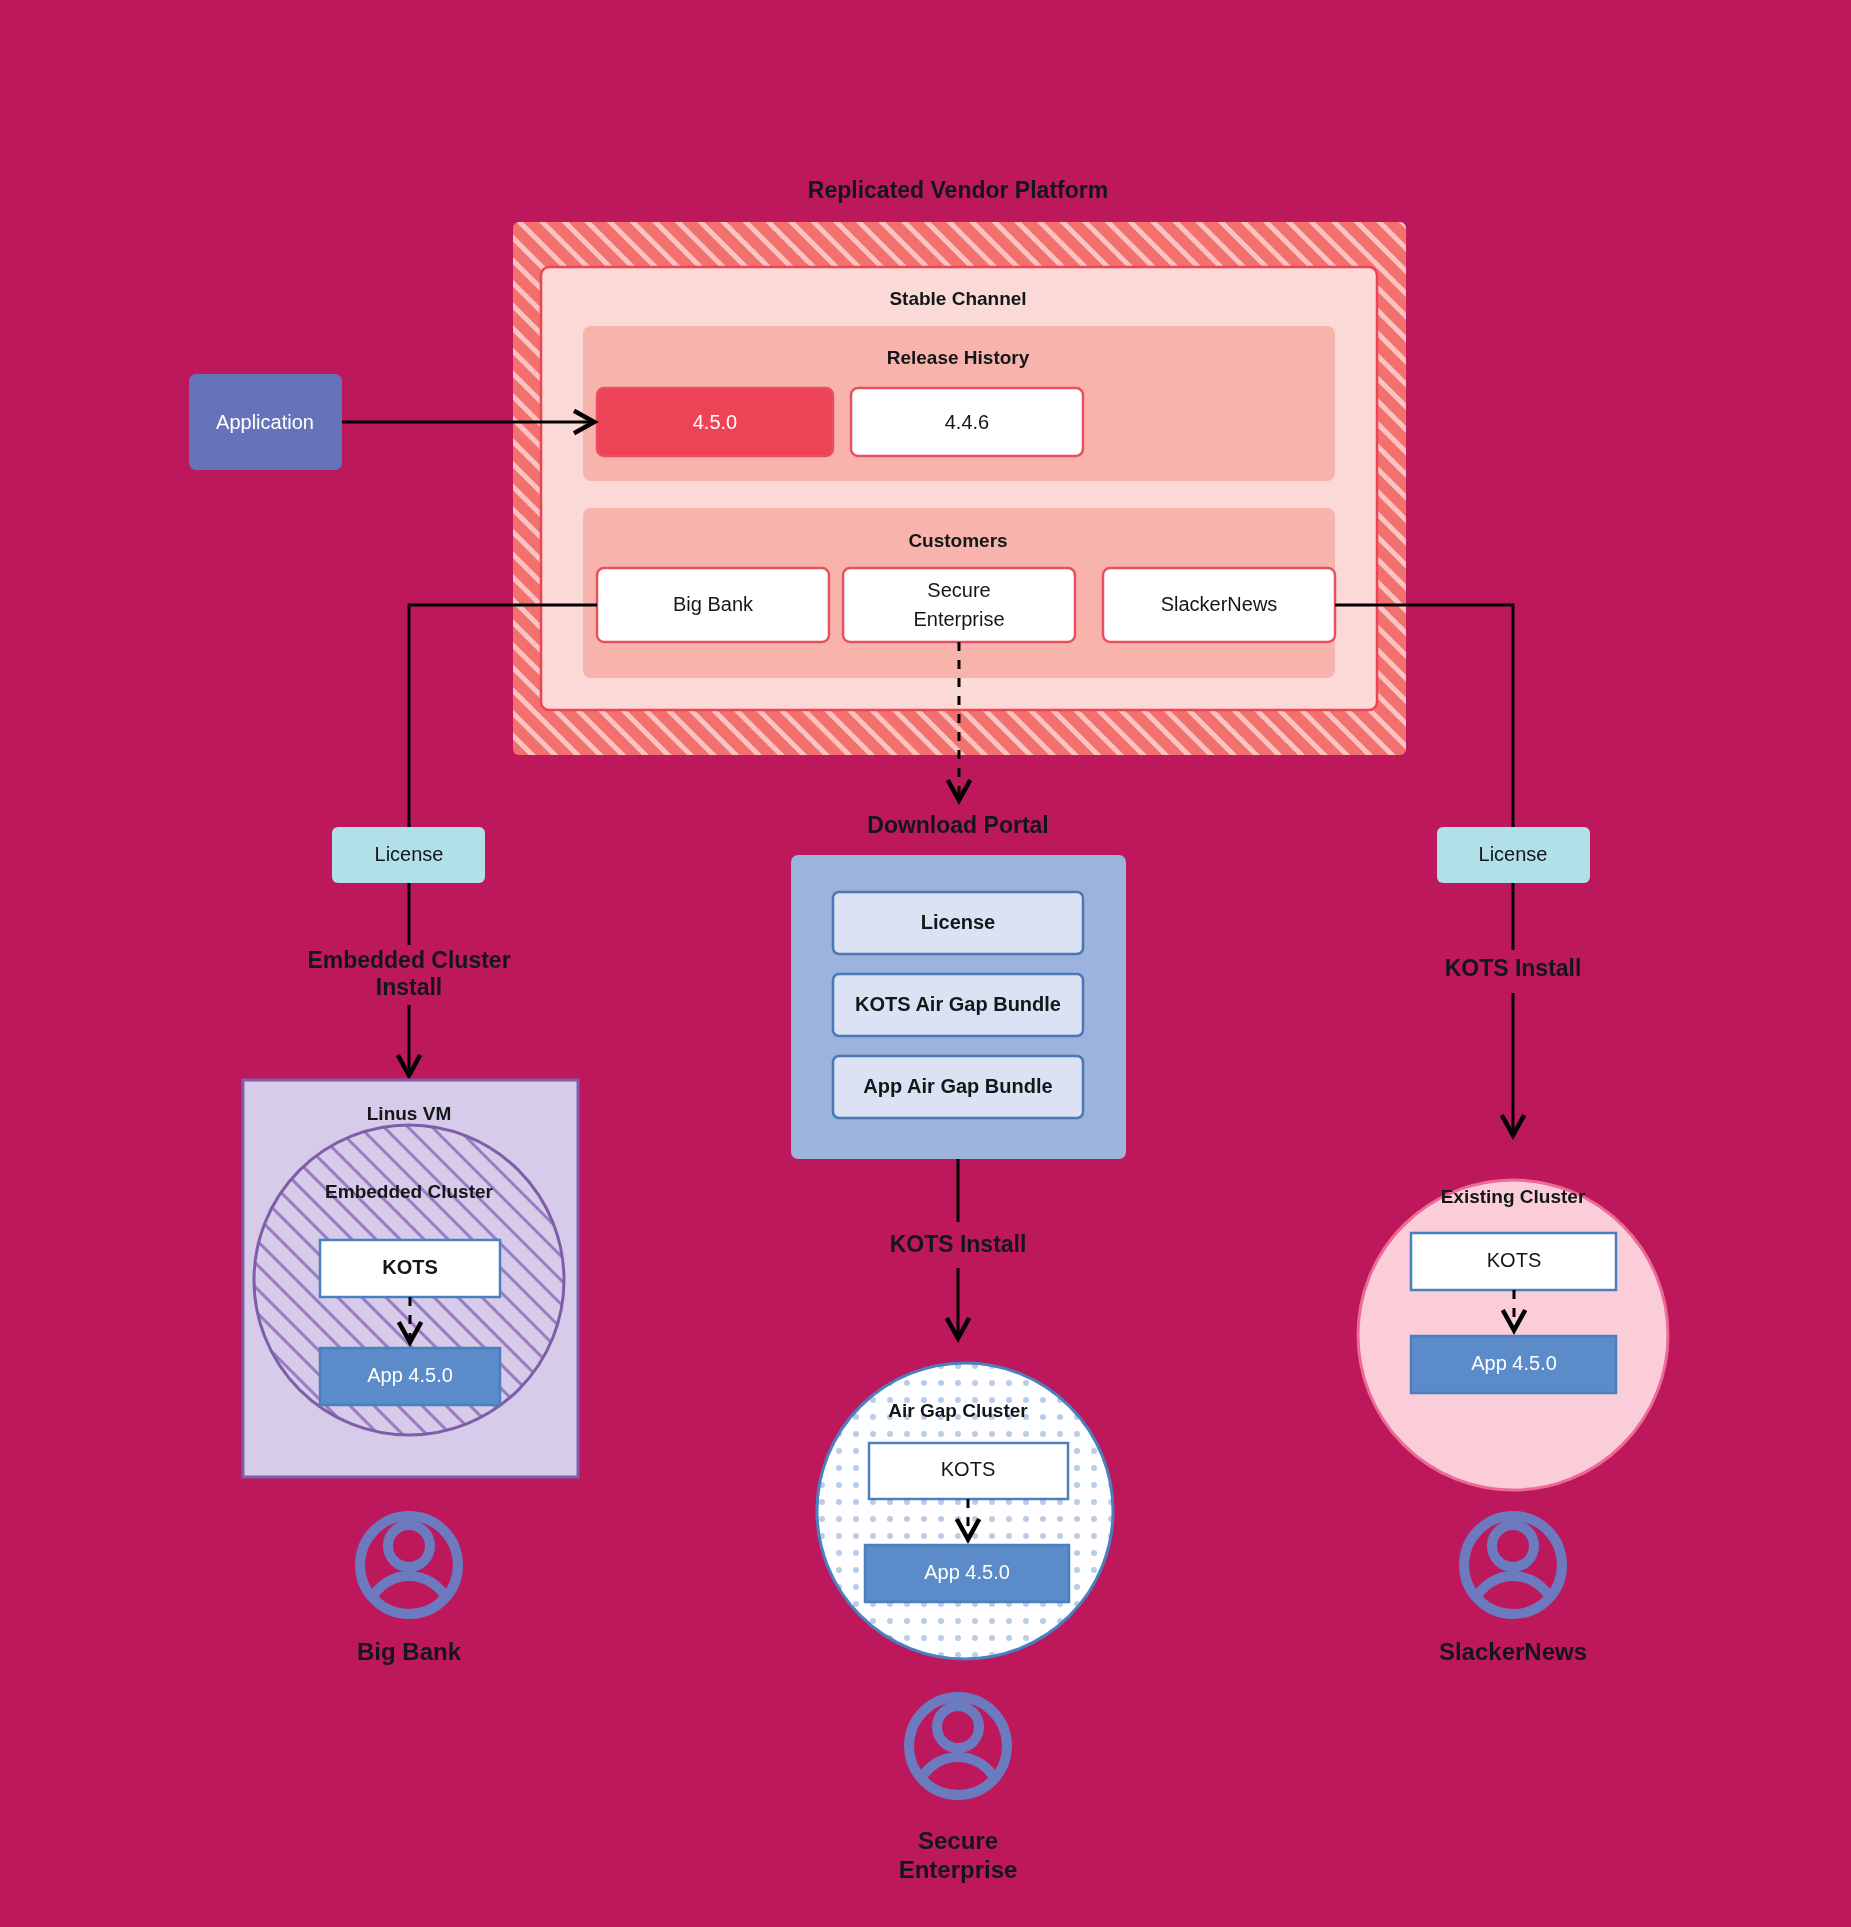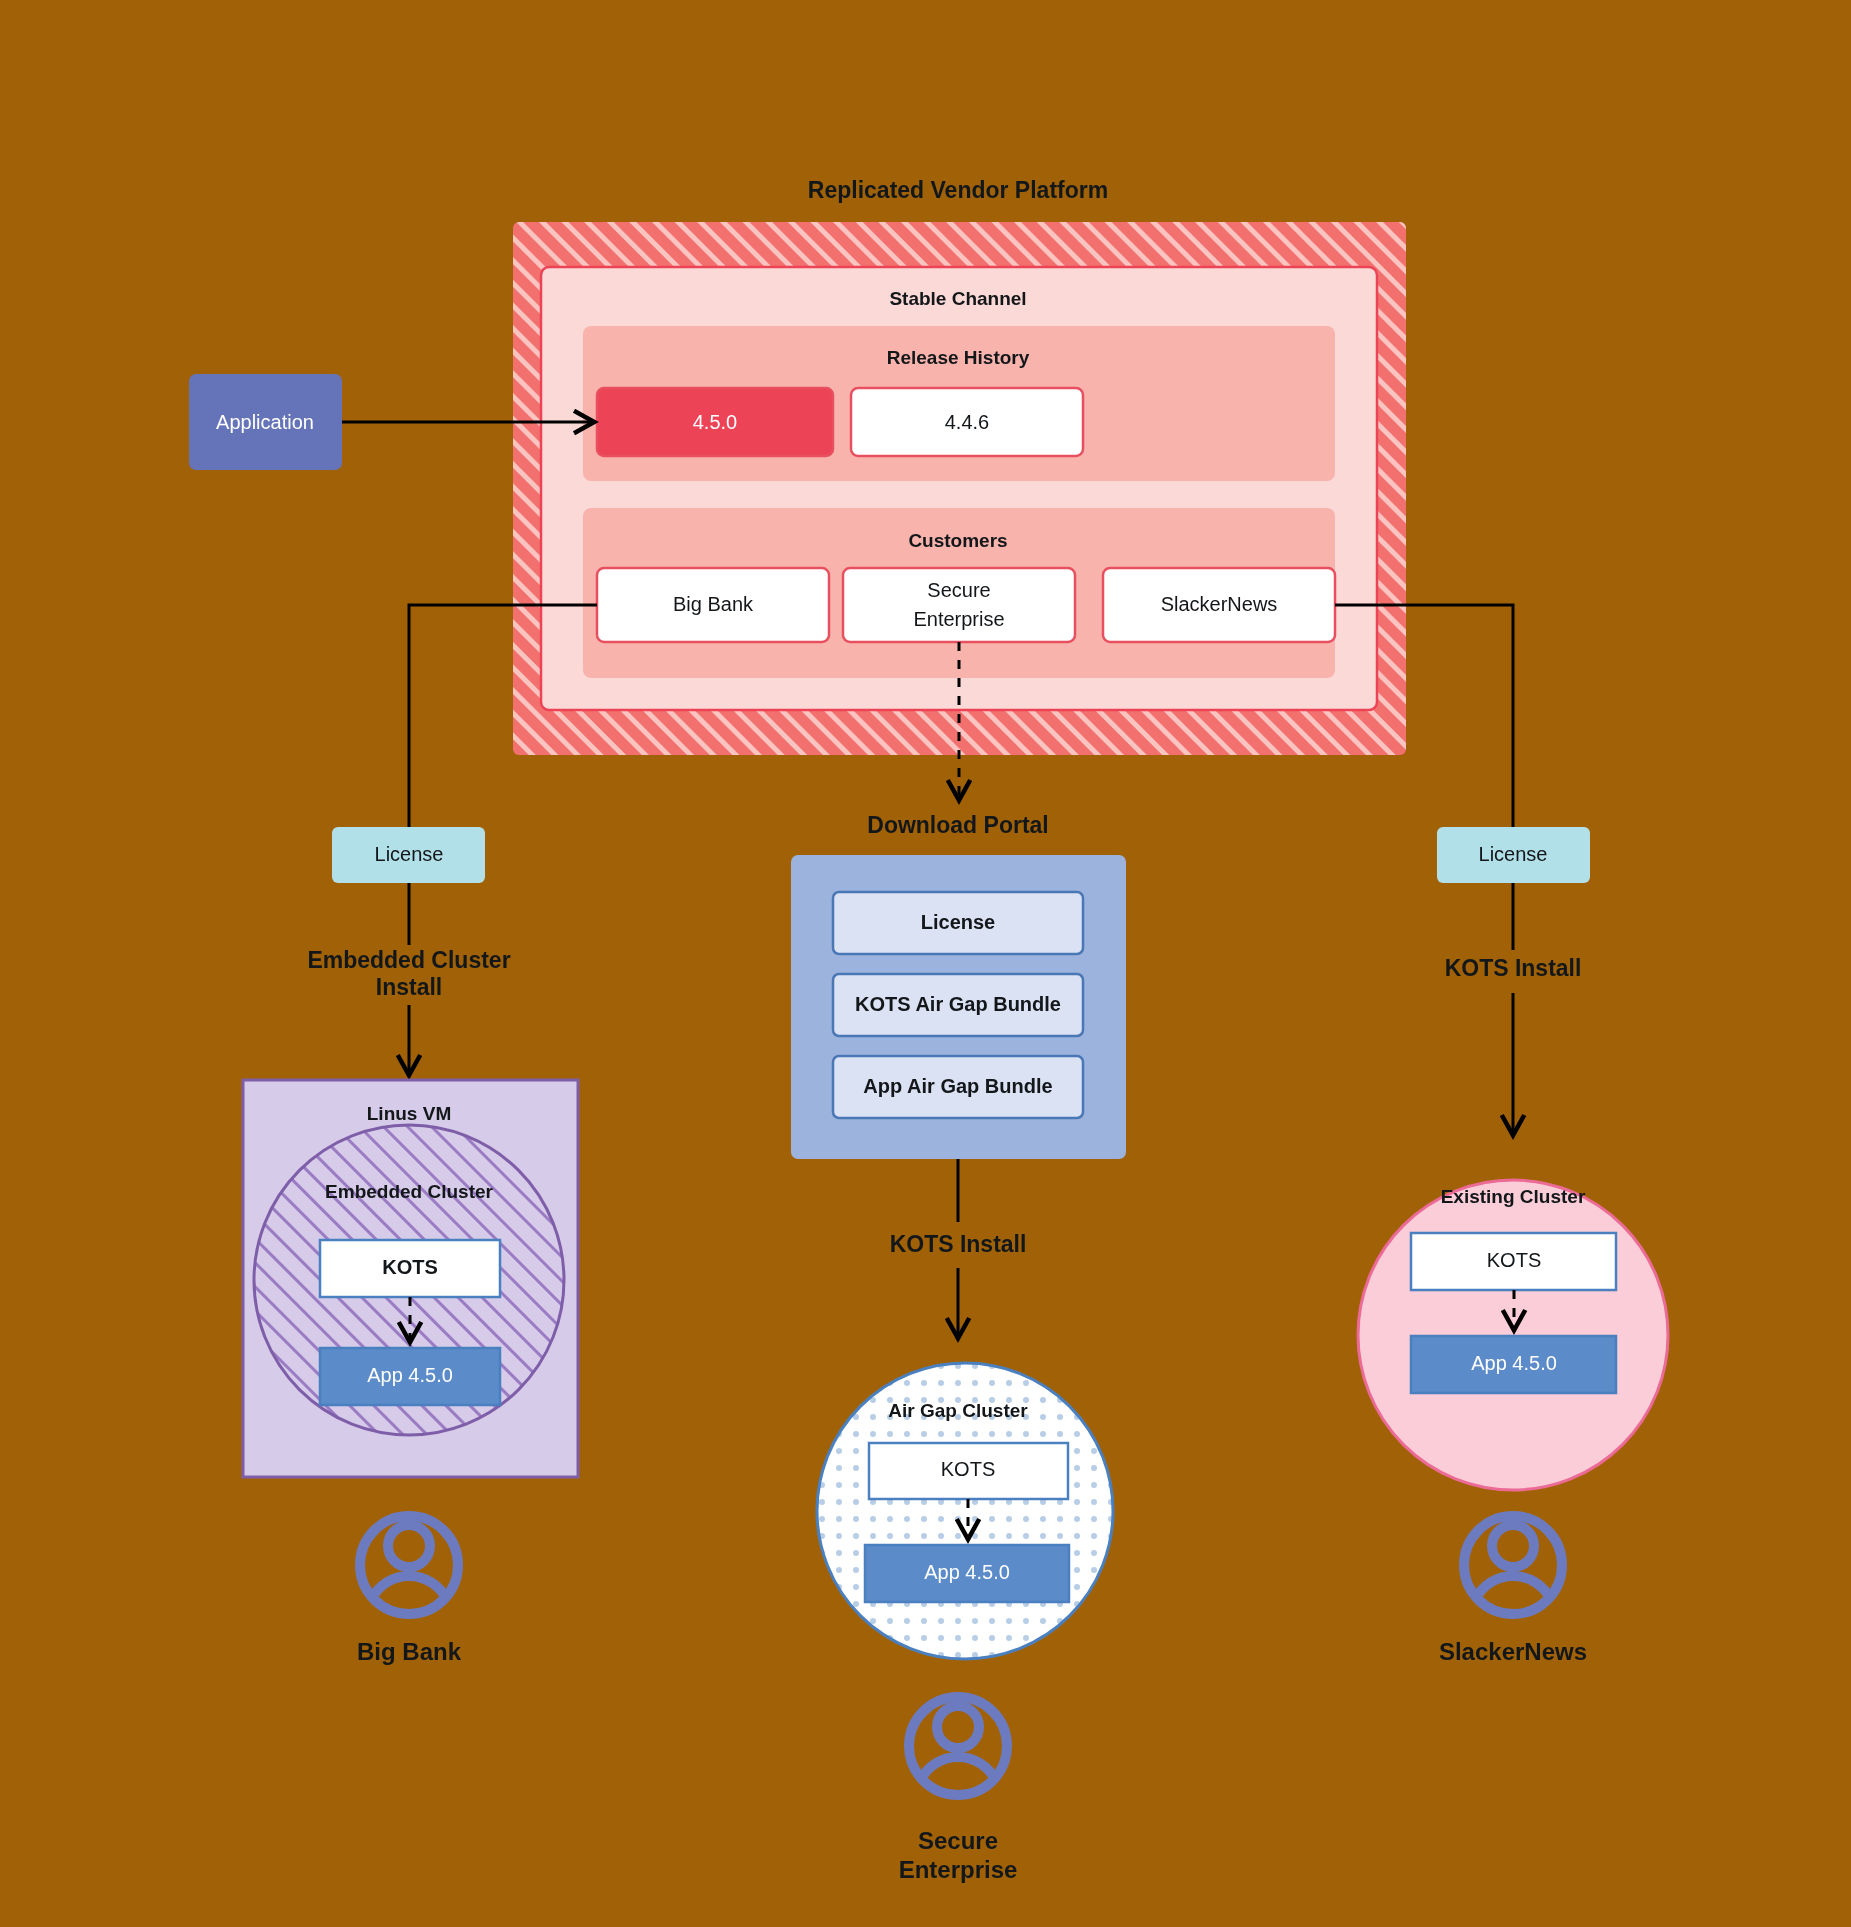--- a/index.html
+++ b/index.html
@@ -1,17 +1,17 @@
 <!DOCTYPE html>
 <html><head>
 <meta charset="utf-8">
 <style>
   html,body{margin:0;padding:0;background:#ffffff;}
   body{font-family:"Liberation Sans", sans-serif;}
-  #stage{position:relative;width:1851px;height:1927px;background:#a16207;overflow:hidden;}
+  #stage{position:relative;width:1851px;height:1927px;background:#be185d;overflow:hidden;}
   svg#diagram{position:absolute;left:0;top:0;width:1851px;height:1927px;}
   .lbl{font-family:"Liberation Sans", sans-serif;fill:#13171a;text-anchor:middle;dominant-baseline:middle;}
   .t-title{font-size:23px;font-weight:700;}
   .t-section{font-size:19px;font-weight:700;}
   .t-box{font-size:20px;font-weight:400;}
   .t-boxb{font-size:20px;font-weight:700;}
   .t-flow{font-size:23px;font-weight:700;}
   .t-small{font-size:19px;font-weight:700;}
   .t-person{font-size:24px;font-weight:700;}
   .t-white{fill:#ffffff;}

